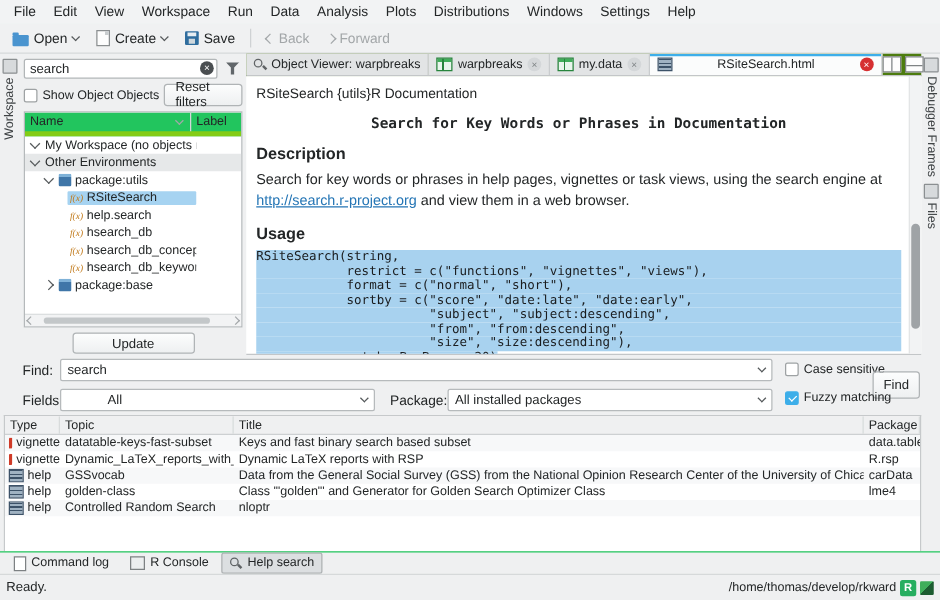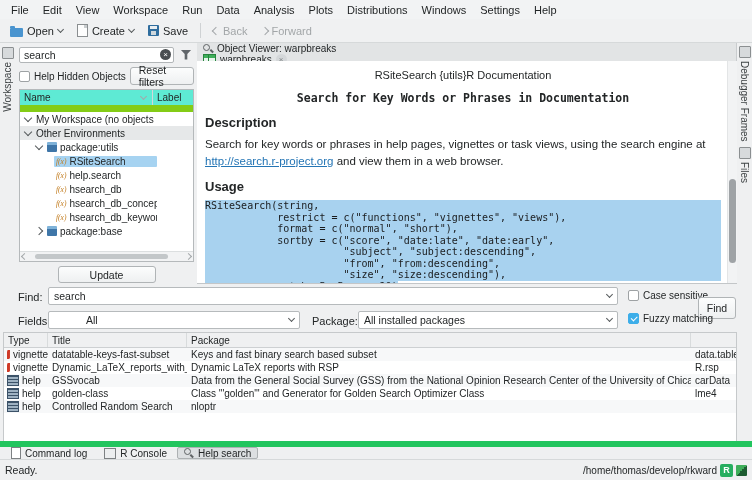--- a/index.html
+++ b/index.html
@@ -68,44 +68,44 @@
   .search-box .stext{flex:1;overflow:hidden;white-space:nowrap;}
   .filter-btn{width:16px;height:16px;display:flex;align-items:center;justify-content:center;}
   .opts-row{display:flex;align-items:center;margin-top:4px;gap:4px;height:18px;}
   .check{display:flex;align-items:center;gap:4px;font-size:10px;white-space:nowrap;}
   .box{position:relative;width:11px;height:11px;background:#fff;border:1px solid #9ea2a4;border-radius:2px;box-sizing:border-box;flex:none;}
   .box.checked{background:#3daee9;border-color:#3daee9;}
   .box.checked::after{content:"";position:absolute;left:2px;top:2px;width:5px;height:2.5px;border-left:1.6px solid #fff;border-bottom:1.6px solid #fff;transform:rotate(-45deg);}
   .button{background:linear-gradient(#fcfdfd,#eef0f1);border:1px solid #b0b4b6;border-radius:3px;font-size:10.5px;display:flex;align-items:center;justify-content:center;box-sizing:border-box;}
   .reset-btn{margin-left:auto;padding:2px 8px;height:18px;}
   .list-frame{position:relative;margin-top:4px;height:171px;background:#fff;border:1px solid #b5b9bb;overflow:hidden;font-size:10px;}
-  .list-head{display:flex;height:15px;background:#5eead4;border-bottom:7px solid #84cc16;align-items:center;}
+  .list-head{display:flex;height:15px;background:#22c55e;border-bottom:4px solid #84cc16;align-items:center;}
   .hname{flex:1;display:flex;align-items:center;gap:3px;padding-left:4px;border-right:1px solid #d4d7d9;height:100%;}
   .hlabel{width:36px;padding-left:4px;}
   .trow{display:flex;align-items:center;gap:3px;height:14px;white-space:nowrap;overflow:hidden;}
   .trow.cat{background:#e6e8e9;}
   .rowin{display:flex;align-items:center;gap:3px;flex:1;margin-right:36px;overflow:hidden;padding:0 2px;}
   .trow.selected .rowin{background:#a6d3f1;border-radius:1px;}
   .hscroll{position:absolute;left:0;right:0;bottom:0;height:9px;background:#f2f3f4;border-top:1px solid #dcdfe0;display:flex;align-items:center;}
   .hscroll .track{position:relative;flex:1;height:100%;}
   .hscroll .thumb{position:absolute;left:6px;right:16px;top:1.5px;height:5px;background:#c3c7c9;border-radius:3px;}
   .harrow{width:9px;display:flex;align-items:center;justify-content:center;}
   .update-row{margin-top:4px;display:flex;justify-content:center;}
   .update-btn{width:98px;height:17px;}
 
   
-  .tabbar{position:absolute;left:197px;top:43px;width:540px;height:18px;background:#4d7c0f;border-bottom:1px solid #c3c6c8;display:flex;align-items:stretch;box-sizing:border-box;flex-direction:column;}
+  .tabbar{position:absolute;left:197px;top:43px;width:540px;height:18px;background:#4d7c0f;border-bottom:1px solid #c3c6c8;display:flex;align-items:stretch;box-sizing:border-box;}
   .tab{display:flex;align-items:center;gap:4px;padding:0 6px;border-right:1px solid #c9ccce;font-size:10px;background:#e2e4e5;white-space:nowrap;}
   .tab.active{background:#fbfcfc;box-shadow:inset 0 2px 0 #3daee9;gap:36px;}
   .pane-btns{margin-left:auto;display:flex;align-items:center;gap:3px;padding-right:3px;}
 
   
   .doc{position:absolute;left:197px;top:61px;width:540px;height:223px;background:#fff;border-bottom:1px solid #c3c6c8;overflow:hidden;font-size:11.5px;box-sizing:border-box;}
   .doc-inner{padding:8px 16px 0 8px;}
-  .doc-head{display:flex;justify-content:center;font-size:11px;}
+  .doc-head{display:flex;justify-content:flex-start;font-size:11px;}
   .doc-title{text-align:center;font-family:"DejaVu Sans Mono",monospace;font-weight:bold;font-size:11.5px;margin:10px 0 8px;}
   .doc-h{font-weight:bold;font-size:13px;margin:10px 0 6px;}
   .doc-p{line-height:1.45;max-width:505px;}
   .link{color:#2475b5;text-decoration:underline;}
   .usage{font-family:"DejaVu Sans Mono",monospace;font-size:10px;line-height:11.5px;white-space:pre;margin-top:6px;color:#1a1c1e;}
   .uline{display:block;}
   .uline.sel{background:#a8d2ef;}
   .isel{background:#a8d2ef;}
   .doc-sb{position:absolute;right:0;top:0;bottom:0;width:9px;background:#f2f3f4;border-left:1px solid #e3e5e6;}
   .doc-sb .thumb{position:absolute;left:1px;right:1px;top:53%;height:38%;background:#9fa3a6;border-radius:4px;}
@@ -121,21 +121,21 @@
   .results{position:absolute;left:3px;top:332px;width:734px;height:109px;background:#fff;border:1px solid #c6c9cb;border-bottom:none;font-size:10px;box-sizing:border-box;overflow:hidden;}
   .rgrid{display:grid;grid-template-columns:44px 139px 504px 1fr;align-items:center;}
   .rhead{height:14px;background:#eff0f1;border-bottom:1px solid #cdd0d2;}
   .rhead > div{padding-left:4px;border-right:1px solid #d8dbdc;height:100%;display:flex;align-items:center;overflow:hidden;}
   .rrow{height:13px;}
   .rrow:nth-child(even){background:#f7f8f9;}
   .rrow > div{padding-left:4px;overflow:hidden;white-space:nowrap;}
   .cell-type{display:flex;align-items:center;gap:3px;padding-left:3px !important;}
 
   
-  .bottom-bar{position:absolute;left:0;top:441px;right:0;height:18px;display:flex;gap:3px;padding-left:4px;background:#eff0f1;border-top:6px solid #22c55e;font-size:10px;box-sizing:border-box;}
+  .bottom-bar{position:absolute;left:0;top:441px;right:0;height:18px;display:flex;align-items:center;gap:3px;padding-left:4px;background:#eff0f1;border-top:1px solid #22c55e;font-size:10px;box-sizing:border-box;}
   .btab{display:flex;align-items:center;gap:4px;padding:2px 6px;border-radius:2px;border:1px solid transparent;white-space:nowrap;}
   .btab.active{background:#dcdfe1;border-color:#adb1b3;}
 
   
   .statusbar{position:absolute;left:0;top:459px;right:0;height:21px;display:flex;align-items:center;padding:0 5px;border-top:1px solid #d6d9da;font-size:10.5px;box-sizing:border-box;}
   .status-right{margin-left:auto;display:flex;align-items:center;gap:3px;font-size:10px;}
 </style>
 </head>
 <body>
 
@@ -206,21 +206,21 @@
         <span class="stext">search</span>
         <span class="icon-clear">×</span>
       </span>
       <span class="filter-btn">
         <i class="icon-funnel"></i>
       </span>
     </div>
     <div class="opts-row">
       <label class="check">
         <span class="box"></span>
-        <span>Help Hidden Objects</span>
+        <span>Show Object Objects</span>
       </label>
       <span class="button reset-btn">Reset filters</span>
     </div>
 
     <div class="list-frame">
       <div class="list-head">
         <span class="hname">
           <span>Name</span>
           <i class="chev down tiny gray" style="margin-left:auto;margin-right:6px;"></i>
         </span>
@@ -368,20 +368,21 @@
     </span>
     <label class="check" style="position:absolute;left:614px;top:29px;">
       <span class="box checked"></span>
       <span>Fuzzy matching</span>
     </label>
   </div>
 
   <div class="results">
     <div class="rgrid rhead">
       <div>Type</div>
+      <div>Topic</div>
       <div>Title</div>
       <div>Package</div>
     </div>
     <div class="rgrid rrow">
       <div class="cell-type">
           <i class="icon-vignette"></i>
           <span>vignette</span>
         </div>
       <div>datatable-keys-fast-subset</div>
       <div>Keys and fast binary search based subset</div>

